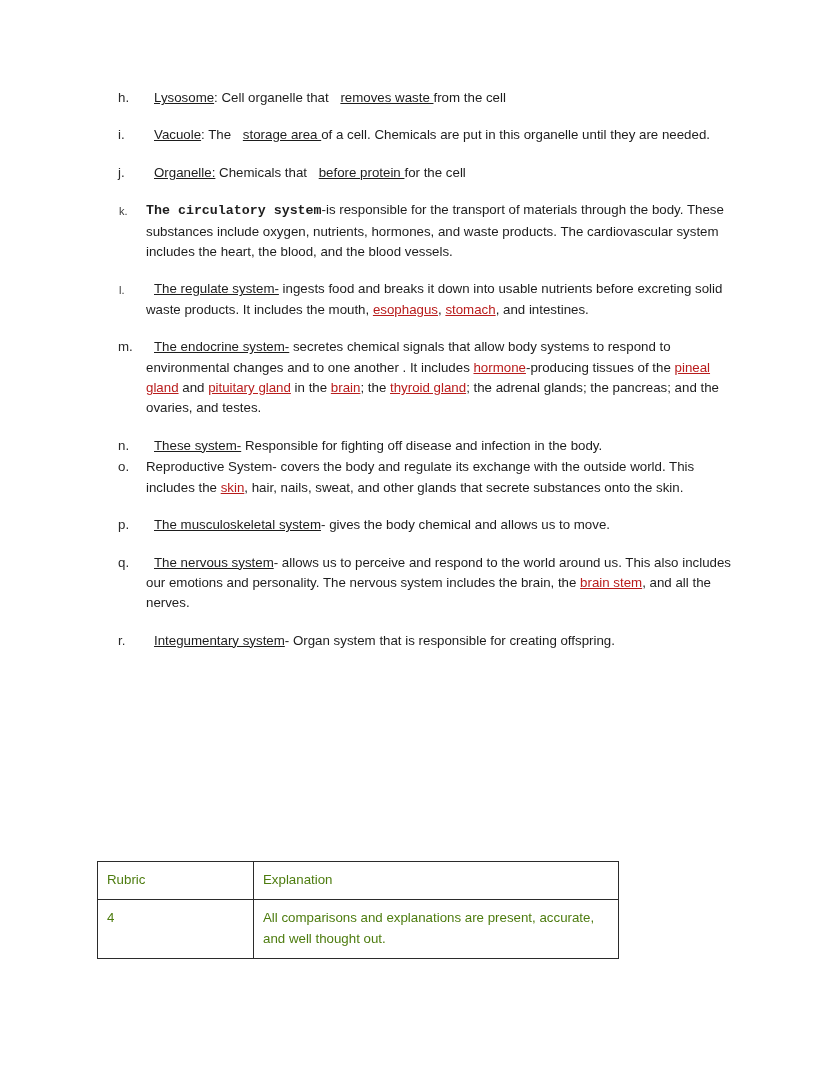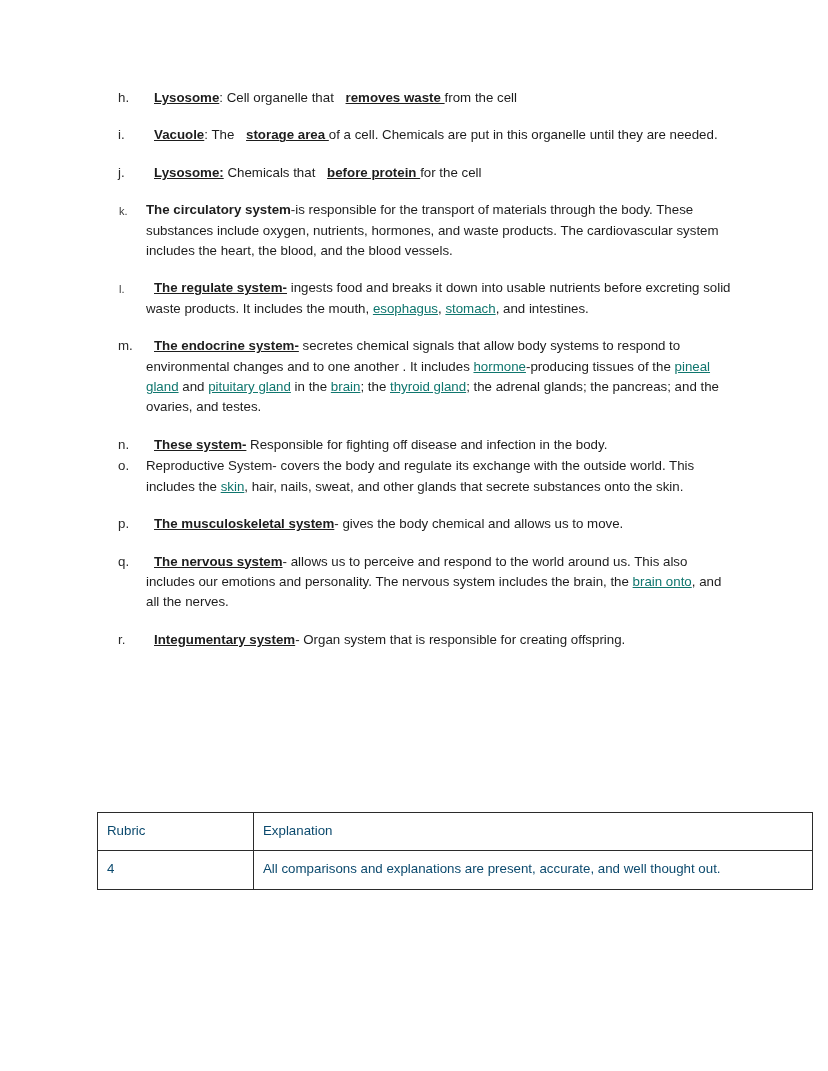--- a/index.html
+++ b/index.html
@@ -50,39 +50,39 @@
     line-height: 20.4px;
     color: #2b2b2b;
   }
   .marker.small {
     font-size: 11px;
     color: #3a3a3a;
     left: 22px;
     top: 1px;
   }
 
-  .b { font-weight: bold; }
-  .bu { font-weight: bold; text-decoration: underline; padding-left: 8px; }
+  .b { font-weight: bold; font-family: Liberation Mono, monospace; }
+  .bu { font-weight: normal; text-decoration: underline; padding-left: 8px; }
 
   a.lnk {
-    color: #0f766e;
+    color: #b91c1c;
     text-decoration: underline;
   }
 
   
   .rubric-table {
     position: absolute;
     left: 97px;
-    top: 812px;
-    width: 716px;
+    top: 861px;
+    width: 522px;
     border-collapse: collapse;
     table-layout: fixed;
     font-size: 13.3px;
     line-height: 20.4px;
-    color: #0c4a6e;
+    color: #4d7c0f;
   }
   .rubric-table td {
     border: 1.3px solid #2b2b2b;
     vertical-align: top;
     padding: 8px 9px 9px 9px;
   }
   .col-rubric { width: 137px; }
   .cell-pad-tall { padding-bottom: 17px; }
 </style>
 </head>
@@ -97,21 +97,21 @@
       <span class="bu">Lysosome</span><span>: Cell organelle that </span><span class="bu">removes waste </span><span>from the cell</span>
     </div>
 
     <div class="item">
       <span class="marker">i.</span>
       <span class="bu">Vacuole</span><span>: The </span><span class="bu">storage area </span><span>of a cell. Chemicals are put in this organelle until they are needed.</span>
     </div>
 
     <div class="item">
       <span class="marker">j.</span>
-      <span class="bu">Lysosome:</span><span> Chemicals that </span><span class="bu">before protein </span><span>for the cell</span>
+      <span class="bu">Organelle:</span><span> Chemicals that </span><span class="bu">before protein </span><span>for the cell</span>
     </div>
 
     <div class="item">
       <span class="marker small">k.</span>
       <span class="b">The circulatory system</span><span>-is responsible for the transport of materials through the body. These substances include oxygen, nutrients, hormones, and waste products. The cardiovascular system includes the heart, the blood, and the blood vessels.</span>
     </div>
 
     <div class="item">
       <span class="marker small">l.</span>
       <span class="bu">The regulate system-</span><span> ingests food and breaks it down into usable nutrients before excreting solid waste products. It includes the mouth, </span><a class="lnk" href="#">esophagus</a><span>, </span><a class="lnk" href="#">stomach</a><span>, and intestines.</span>
@@ -132,21 +132,21 @@
       <span>Reproductive System-</span><span> covers the body and regulate its exchange with the outside world. This includes the </span><a class="lnk" href="#">skin</a><span>, hair, nails, sweat, and other glands that secrete substances onto the skin.</span>
     </div>
 
     <div class="item">
       <span class="marker">p.</span>
       <span class="bu">The musculoskeletal system</span><span>- gives the body chemical and allows us to move.</span>
     </div>
 
     <div class="item">
       <span class="marker">q.</span>
-      <span class="bu">The nervous system</span><span>- allows us to perceive and respond to the world around us. This also includes our emotions and personality. The nervous system includes the brain, the </span><a class="lnk" href="#">brain onto</a><span>, and all the nerves.</span>
+      <span class="bu">The nervous system</span><span>- allows us to perceive and respond to the world around us. This also includes our emotions and personality. The nervous system includes the brain, the </span><a class="lnk" href="#">brain stem</a><span>, and all the nerves.</span>
     </div>
 
     <div class="item">
       <span class="marker">r.</span>
       <span class="bu">Integumentary system</span><span>- Organ system that is responsible for creating offspring.</span>
     </div>
 
   </div>
 
   <table class="rubric-table">

